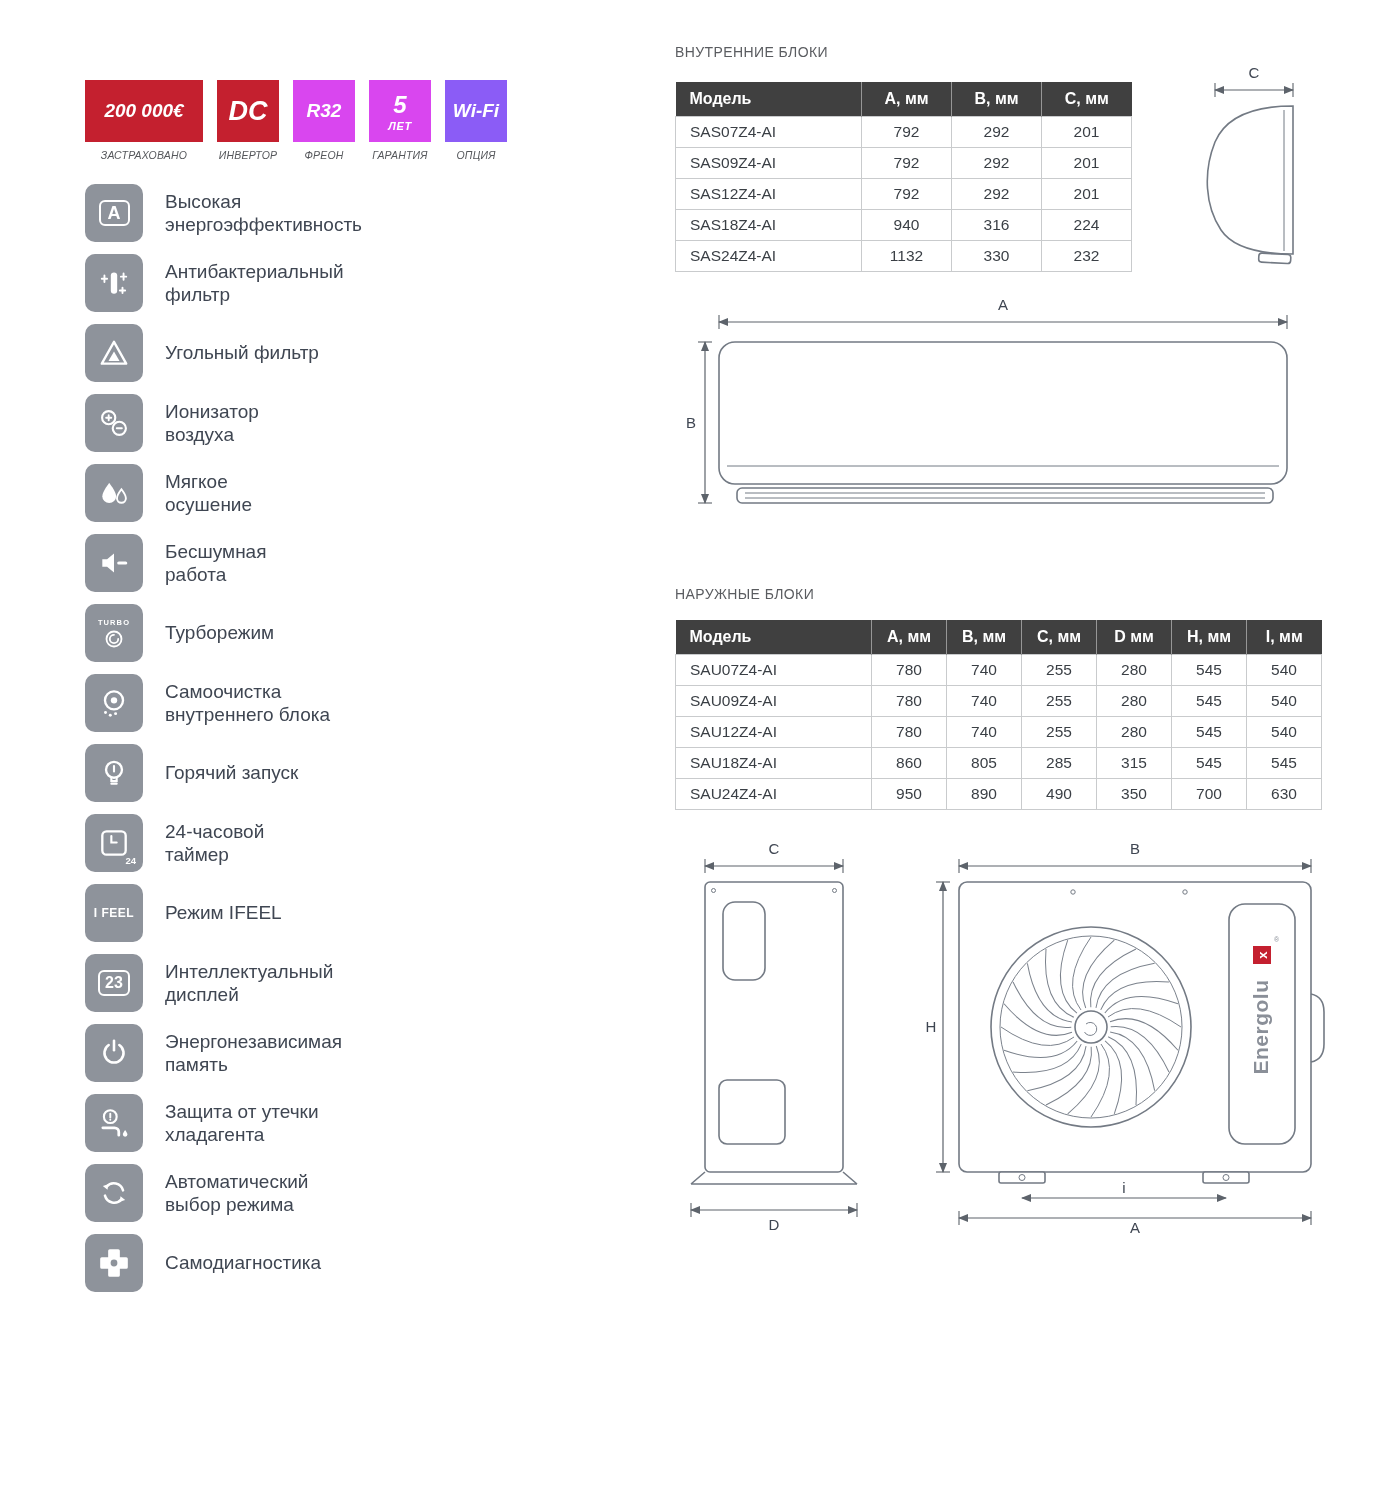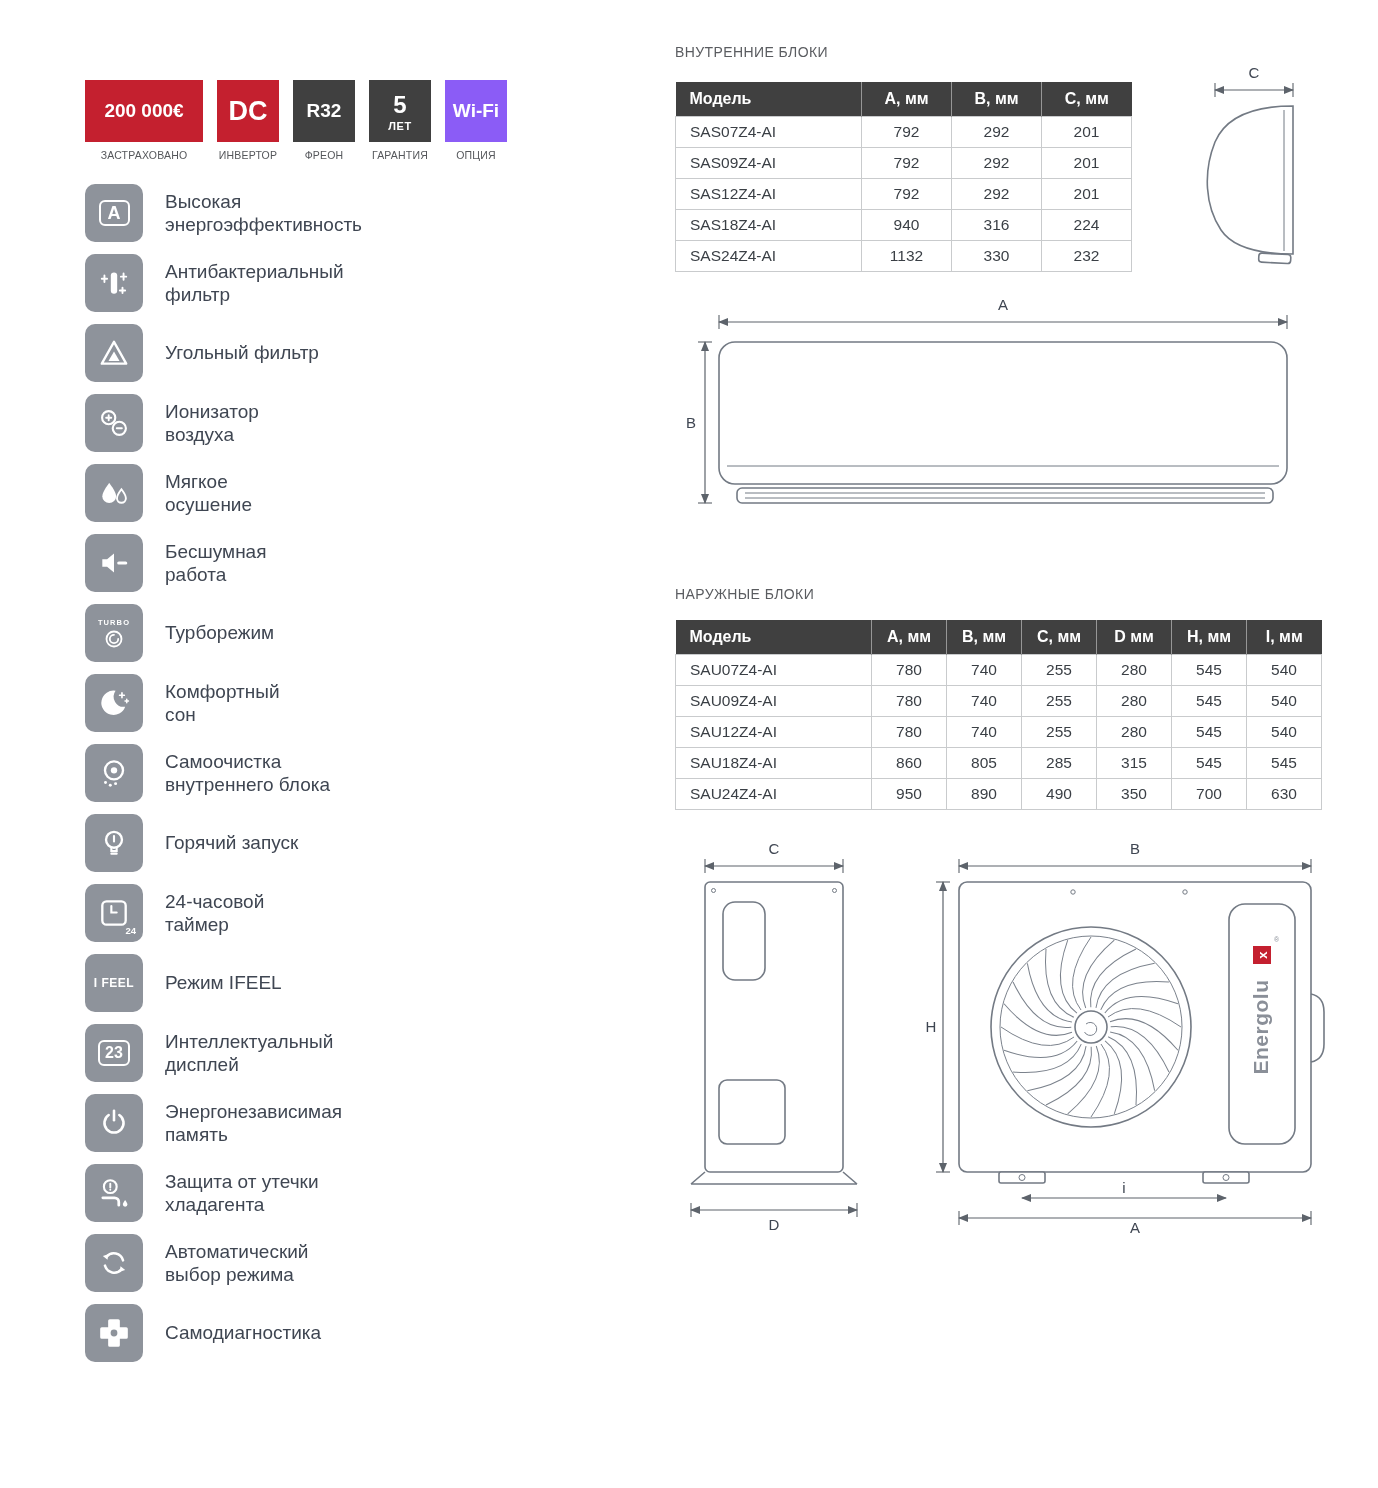--- a/index.html
+++ b/index.html
@@ -2,26 +2,26 @@
 <html><head>
 <meta charset="utf-8">
 <style>
   html,body{margin:0;padding:0;background:#fff;}
   body{font-family:"Liberation Sans",sans-serif;color:#3f4652;}
   .page{position:relative;width:1378px;height:1488px;background:#fff;overflow:hidden;}
   svg{font-family:"Liberation Sans",sans-serif;}
 
   
   .left{position:absolute;left:85px;top:80px;width:460px;}
-  .badges{display:flex;gap:14px;align-items:flex-end;}
+  .badges{display:flex;gap:14px;align-items:flex-end;font-style:italic;}
   .badge{display:flex;flex-direction:column;align-items:center;}
   .badge-box{height:62px;min-width:62px;display:flex;flex-direction:column;align-items:center;justify-content:center;color:#fff;box-sizing:border-box;padding:0 6px;}
   .badge-box.wide{width:118px;}
   .bg-red{background:#c4202f;}
-  .bg-dark{background:#404040;}
+  .bg-dark{background:#d946ef;}
   .bg-light{background:#8b5cf6;}
   .badge-main{font-weight:bold;font-size:19px;white-space:nowrap;}
   .badge-main.xl{font-size:27px;}
   .badge-main.lg{font-size:24px;}
   .badge-sub{font-size:11px;font-weight:bold;letter-spacing:.6px;margin-top:1px;}
   .badge-caption{margin-top:7px;font-size:10.5px;color:#55575b;letter-spacing:.2px;white-space:nowrap;}
 
   .features{margin-top:23px;display:flex;flex-direction:column;gap:12px;}
   .feat{display:flex;align-items:center;gap:22px;min-height:58px;}
   .feat-icon{width:58px;height:58px;flex:0 0 58px;background:#8e939b;border-radius:10px;display:flex;align-items:center;justify-content:center;color:#fff;position:relative;}
@@ -179,31 +179,20 @@
             <span class="turbo-label">TURBO</span>
             <svg width="20" height="20" viewBox="0 0 20 20" fill="none" stroke="#fff" stroke-width="1.8" stroke-linecap="round">
               <circle cx="10" cy="10" r="7.5"></circle>
               <path d="M10 5.8 a4.2 4.2 0 1 0 4.2 4.2"></path>
             </svg>
           </span>
         </div>
         <div class="feat-label">Турборежим</div>
       </div>
 
-      <div class="feat">
-        <div class="feat-icon">
-          <svg width="34" height="34" viewBox="0 0 32 32" fill="none" stroke="#fff" stroke-linecap="round">
-            <path d="M17.5 4.5 A11.5 11.5 0 1 0 26.5 19.5 A9.5 9.5 0 0 1 17.5 4.5 Z" fill="#fff" stroke="none"></path>
-            <path d="M23.5 6.5 v4.4 M21.3 8.7 h4.4" stroke-width="1.6"></path>
-            <path d="M28 12.5 v3.2 M26.4 14.1 h3.2" stroke-width="1.4"></path>
-          </svg>
-        </div>
-        <div class="feat-label">Комфортный
-сон</div>
-      </div>
 
       <div class="feat">
         <div class="feat-icon">
           <svg width="34" height="34" viewBox="0 0 32 32" fill="none" stroke="#fff" stroke-width="2.2">
             <circle cx="16" cy="13.5" r="8.5"></circle>
             <circle cx="16" cy="13.5" r="3" fill="#fff" stroke="none"></circle>
             <circle cx="8" cy="25" r="1.4" fill="#fff" stroke="none"></circle>
             <circle cx="12.5" cy="27.5" r="1.4" fill="#fff" stroke="none"></circle>
             <circle cx="17.5" cy="26" r="1.4" fill="#fff" stroke="none"></circle>
           </svg>

